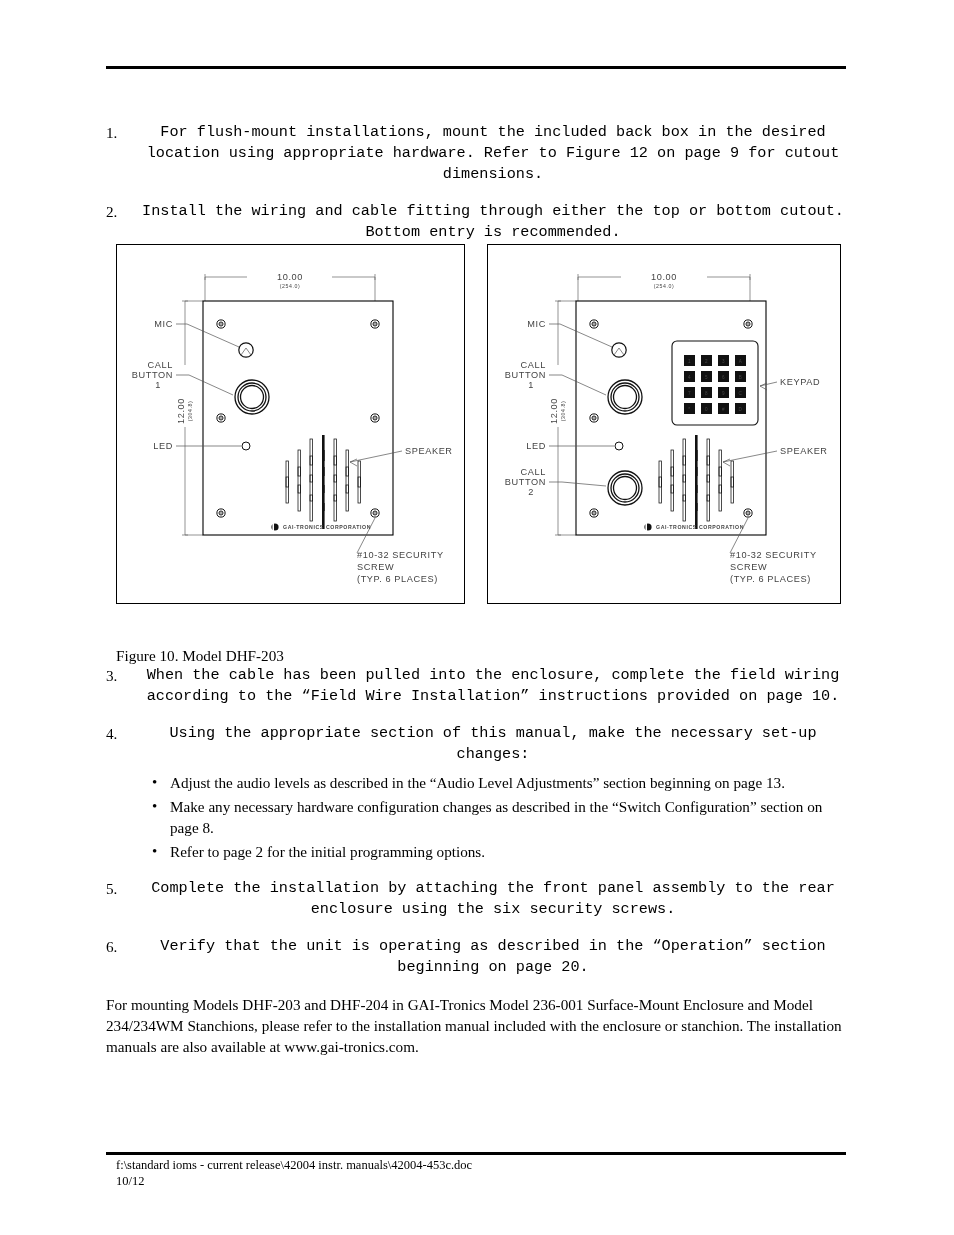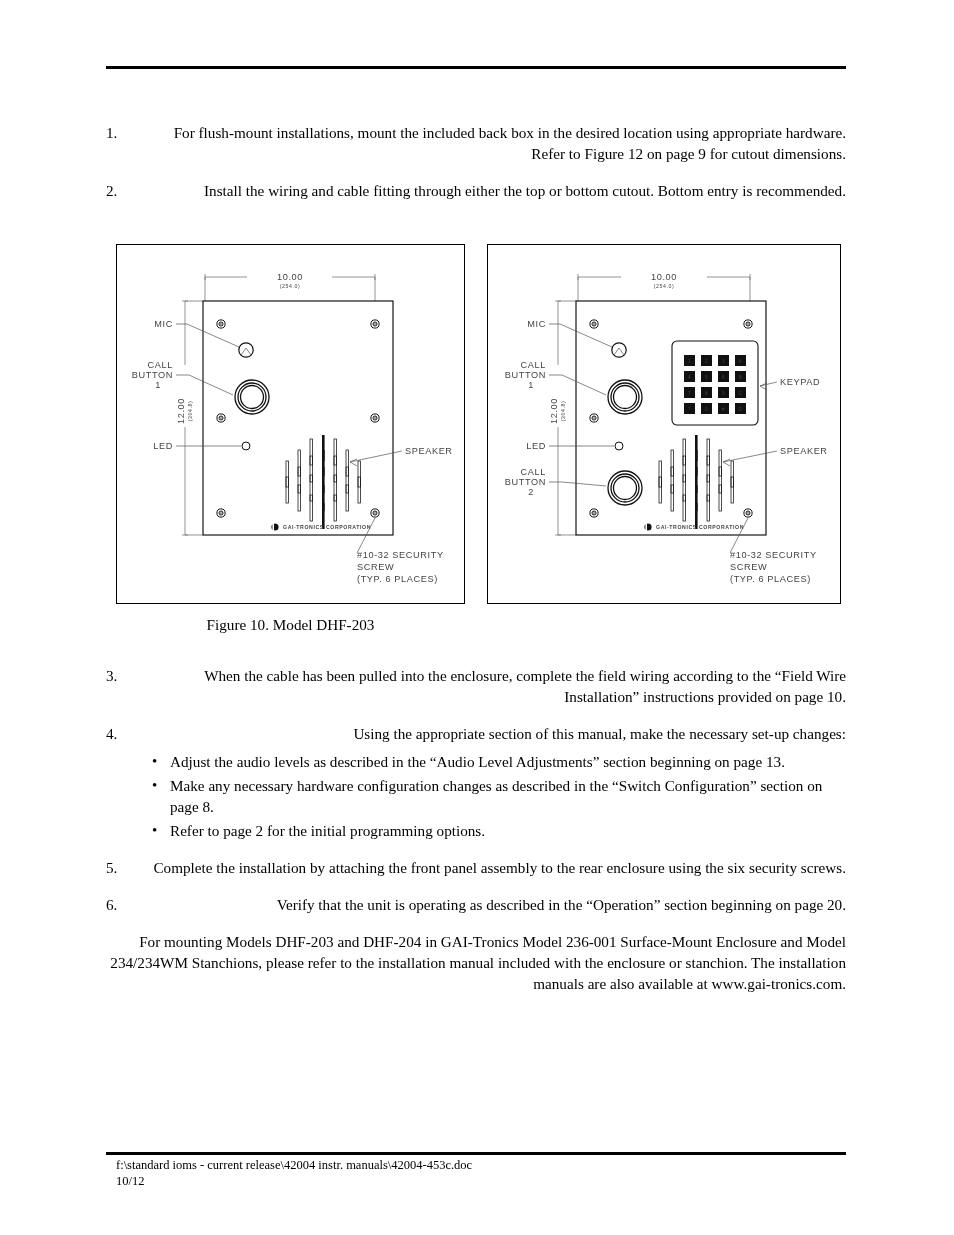--- a/index.html
+++ b/index.html
@@ -63,21 +63,22 @@
     line-height: 21px;
     margin-bottom: 16px;
   }
   .numbered-item .num {
     width: 34px;
     flex: 0 0 34px;
     text-align: left;
   }
   .numbered-item .txt {
     flex: 1 1 auto;
-    text-align: right;
+    text-align: center;
+    font-family: Liberation Mono, monospace;
   }
   .bullet-list {
     margin: 0;
     padding: 0;
     list-style: none;
   }
   .bullet-item {
     display: flex;
     font-size: 15.2px;
     line-height: 21px;
@@ -91,21 +92,21 @@
     line-height: 21px;
   }
   .bullet-item .btxt {
     flex: 1 1 auto;
     font-family: Liberation Serif, serif;
   }
   .para {
     font-size: 15.2px;
     line-height: 21px;
     margin-bottom: 16px;
-    text-align: right;
+    text-align: left;
   }
 
   
   .figures {
     position: absolute;
     left: 0;
     top: 244px;
     width: 954px;
     height: 400px;
   }
@@ -114,22 +115,22 @@
     border: 1.5px solid #000;
     background: #fff;
     box-sizing: border-box;
   }
   #fig-left  { left: 116px; top: 0px;  width: 349px; height: 360px; }
   #fig-right { left: 487px; top: 0px;  width: 354px; height: 360px; }
 
   .fig-caption {
     position: absolute;
     font-size: 15.2px;
-    text-align: center;
     font-family: "Liberation Serif", serif;
+    margin-top: 31px;
   }
   #cap-left  { left: 116px; top: 372px; width: 349px; }
   #cap-right { left: 487px; top: 364px; width: 354px; }
 
   svg { display: block; }
   .dwg text {
     font-family: "Liberation Sans", sans-serif;
     fill: #444;
     letter-spacing: 0.6px;
   }

